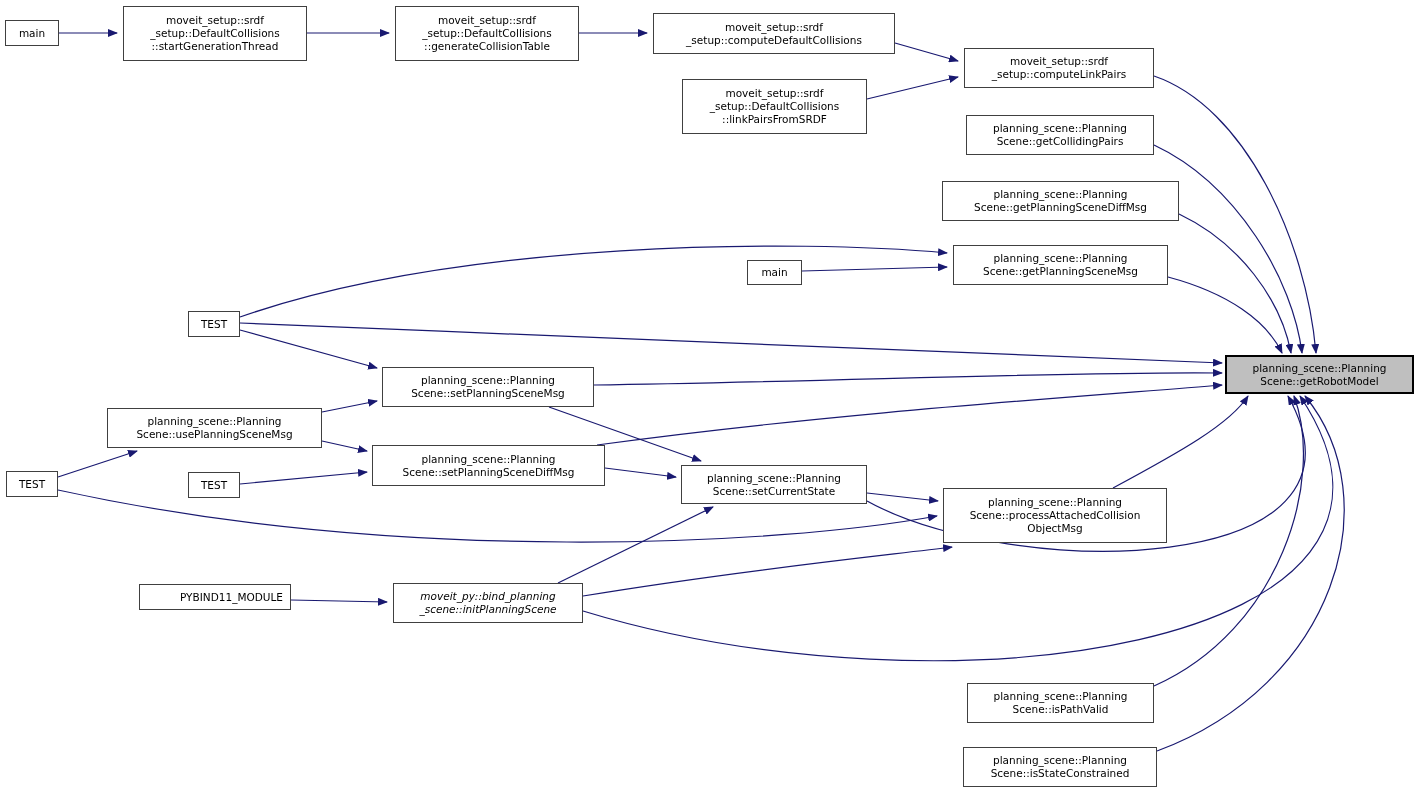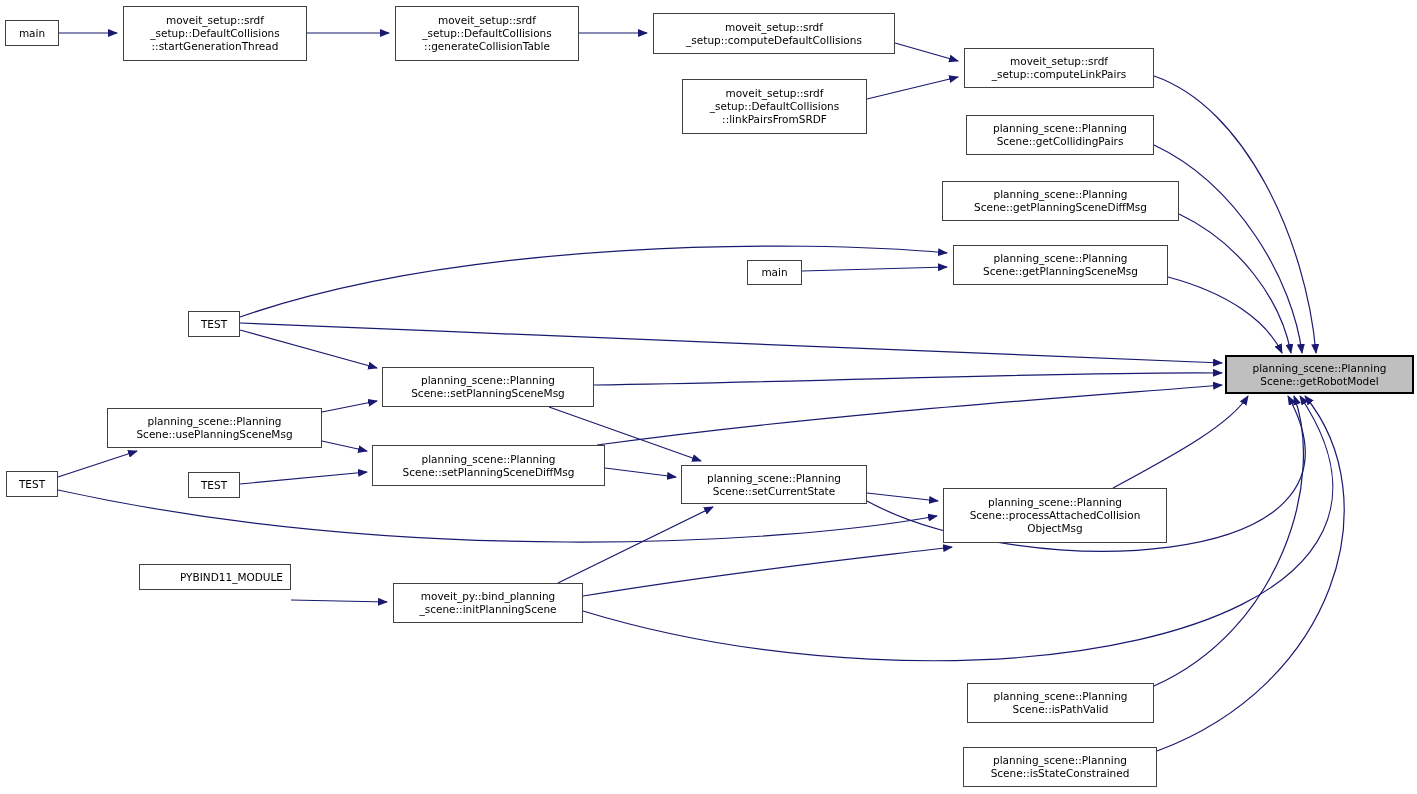--- a/index.html
+++ b/index.html
@@ -112,23 +112,23 @@
   <div class="node" style="left: 372px; top: 445px; width: 233px; height: 41px; border-color: rgb(64, 64, 64); background: rgb(255, 255, 255); color: rgb(0, 0, 0);">planning_scene::Planning
 Scene::setPlanningSceneDiffMsg</div>
 
   <div class="node" style="left: 681px; top: 465px; width: 186px; height: 39px; border-color: rgb(64, 64, 64); background: rgb(255, 255, 255); color: rgb(0, 0, 0);">planning_scene::Planning
 Scene::setCurrentState</div>
 
   <div class="node" style="left: 943px; top: 488px; width: 224px; height: 55px; border-color: rgb(64, 64, 64); background: rgb(255, 255, 255); color: rgb(0, 0, 0);">planning_scene::Planning
 Scene::processAttachedCollision
 ObjectMsg</div>
 
-  <div class="node" style="left: 139px; top: 564px; width: 152px; height: 26px; border-color: rgb(64, 64, 64); background: rgb(255, 255, 255); color: rgb(0, 0, 0); padding-left: 33px;">PYBIND11_MODULE</div>
+  <div class="node" style="left: 139px; top: 584px; width: 152px; height: 26px; border-color: rgb(64, 64, 64); background: rgb(255, 255, 255); color: rgb(0, 0, 0); padding-left: 33px;">PYBIND11_MODULE</div>
 
-  <div class="node" style="left: 393px; top: 583px; width: 190px; height: 40px; border-color: rgb(64, 64, 64); background: rgb(255, 255, 255); color: rgb(0, 0, 0);">moveit_py::bind_planning
+  <div class="node" style="left: 393px; top: 583px; width: 190px; height: 40px; border-color: rgb(64, 64, 64); background: rgb(255, 255, 255); color: rgb(0, 0, 0); font-style: italic;">moveit_py::bind_planning
 _scene::initPlanningScene</div>
 
   <div class="node" style="left: 967px; top: 683px; width: 187px; height: 40px; border-color: rgb(64, 64, 64); background: rgb(255, 255, 255); color: rgb(0, 0, 0);">planning_scene::Planning
 Scene::isPathValid</div>
 
   <div class="node" style="left: 963px; top: 747px; width: 194px; height: 40px; border-color: rgb(64, 64, 64); background: rgb(255, 255, 255); color: rgb(0, 0, 0);">planning_scene::Planning
 Scene::isStateConstrained</div>
 
   <div class="node highlight" style="left: 1225px; top: 355px; width: 189px; height: 39px; border-color: rgb(0, 0, 0); background: rgb(191, 191, 191); color: rgb(0, 0, 0);">planning_scene::Planning
 Scene::getRobotModel</div>

